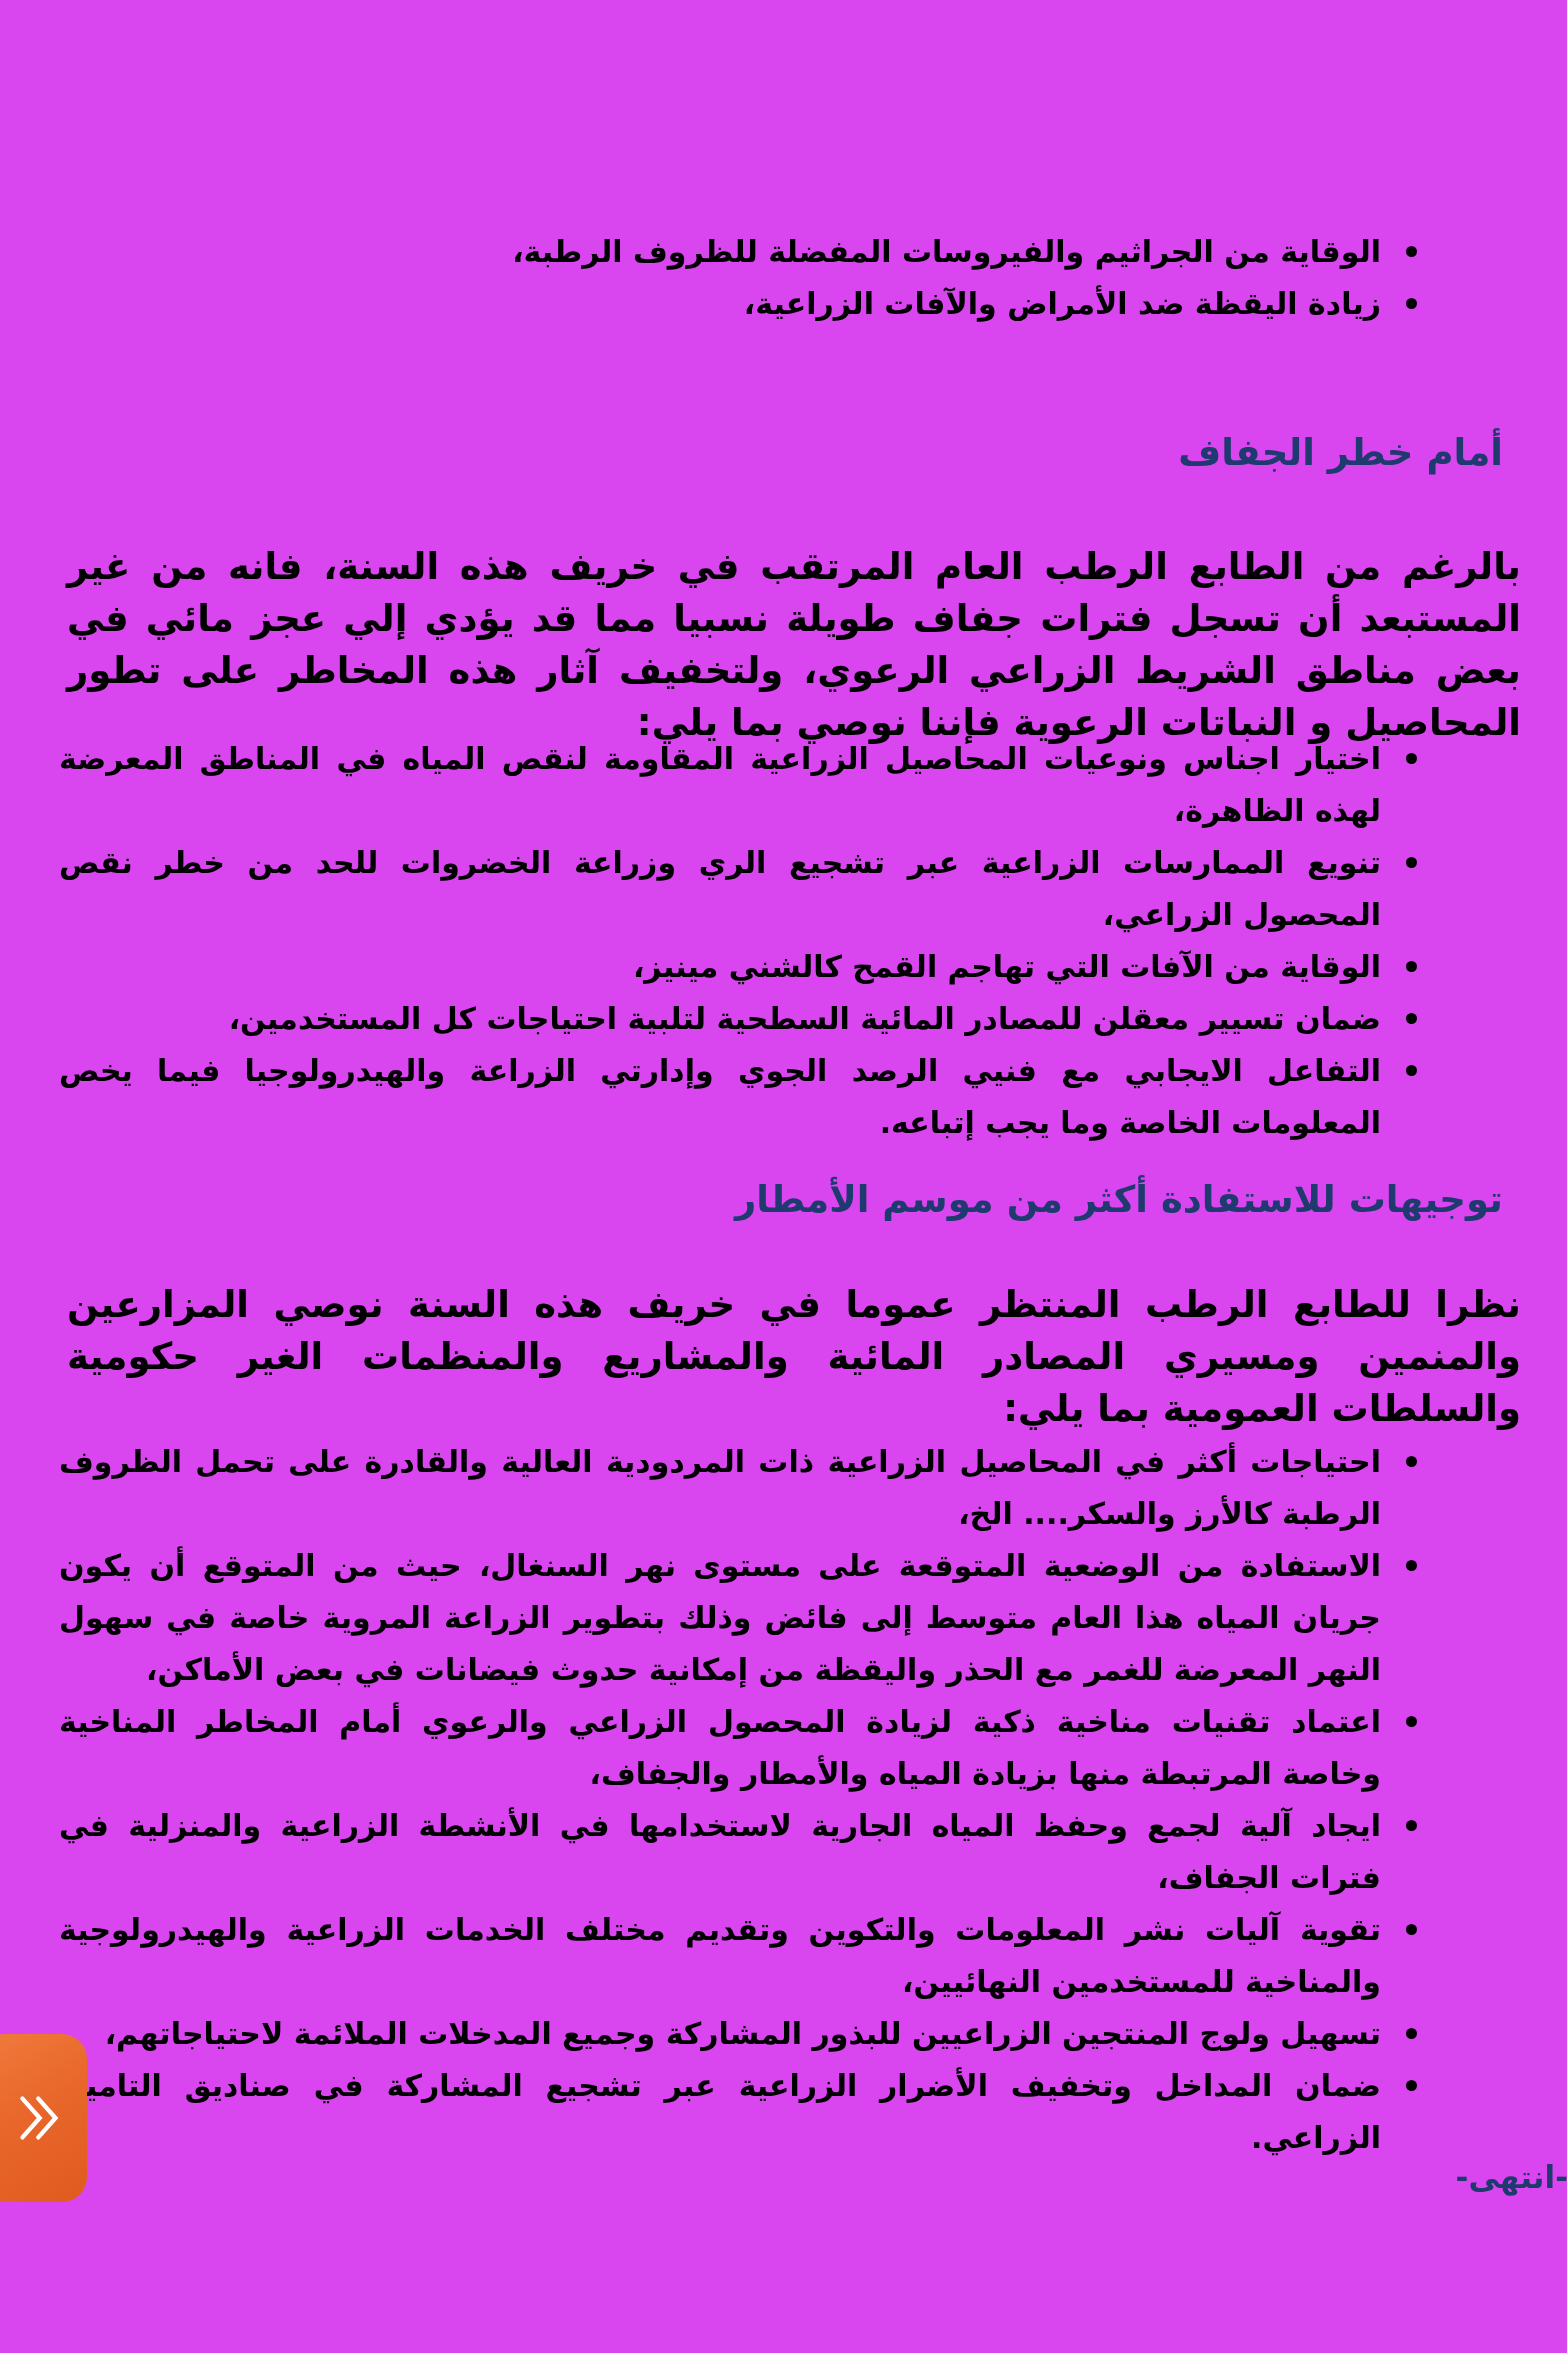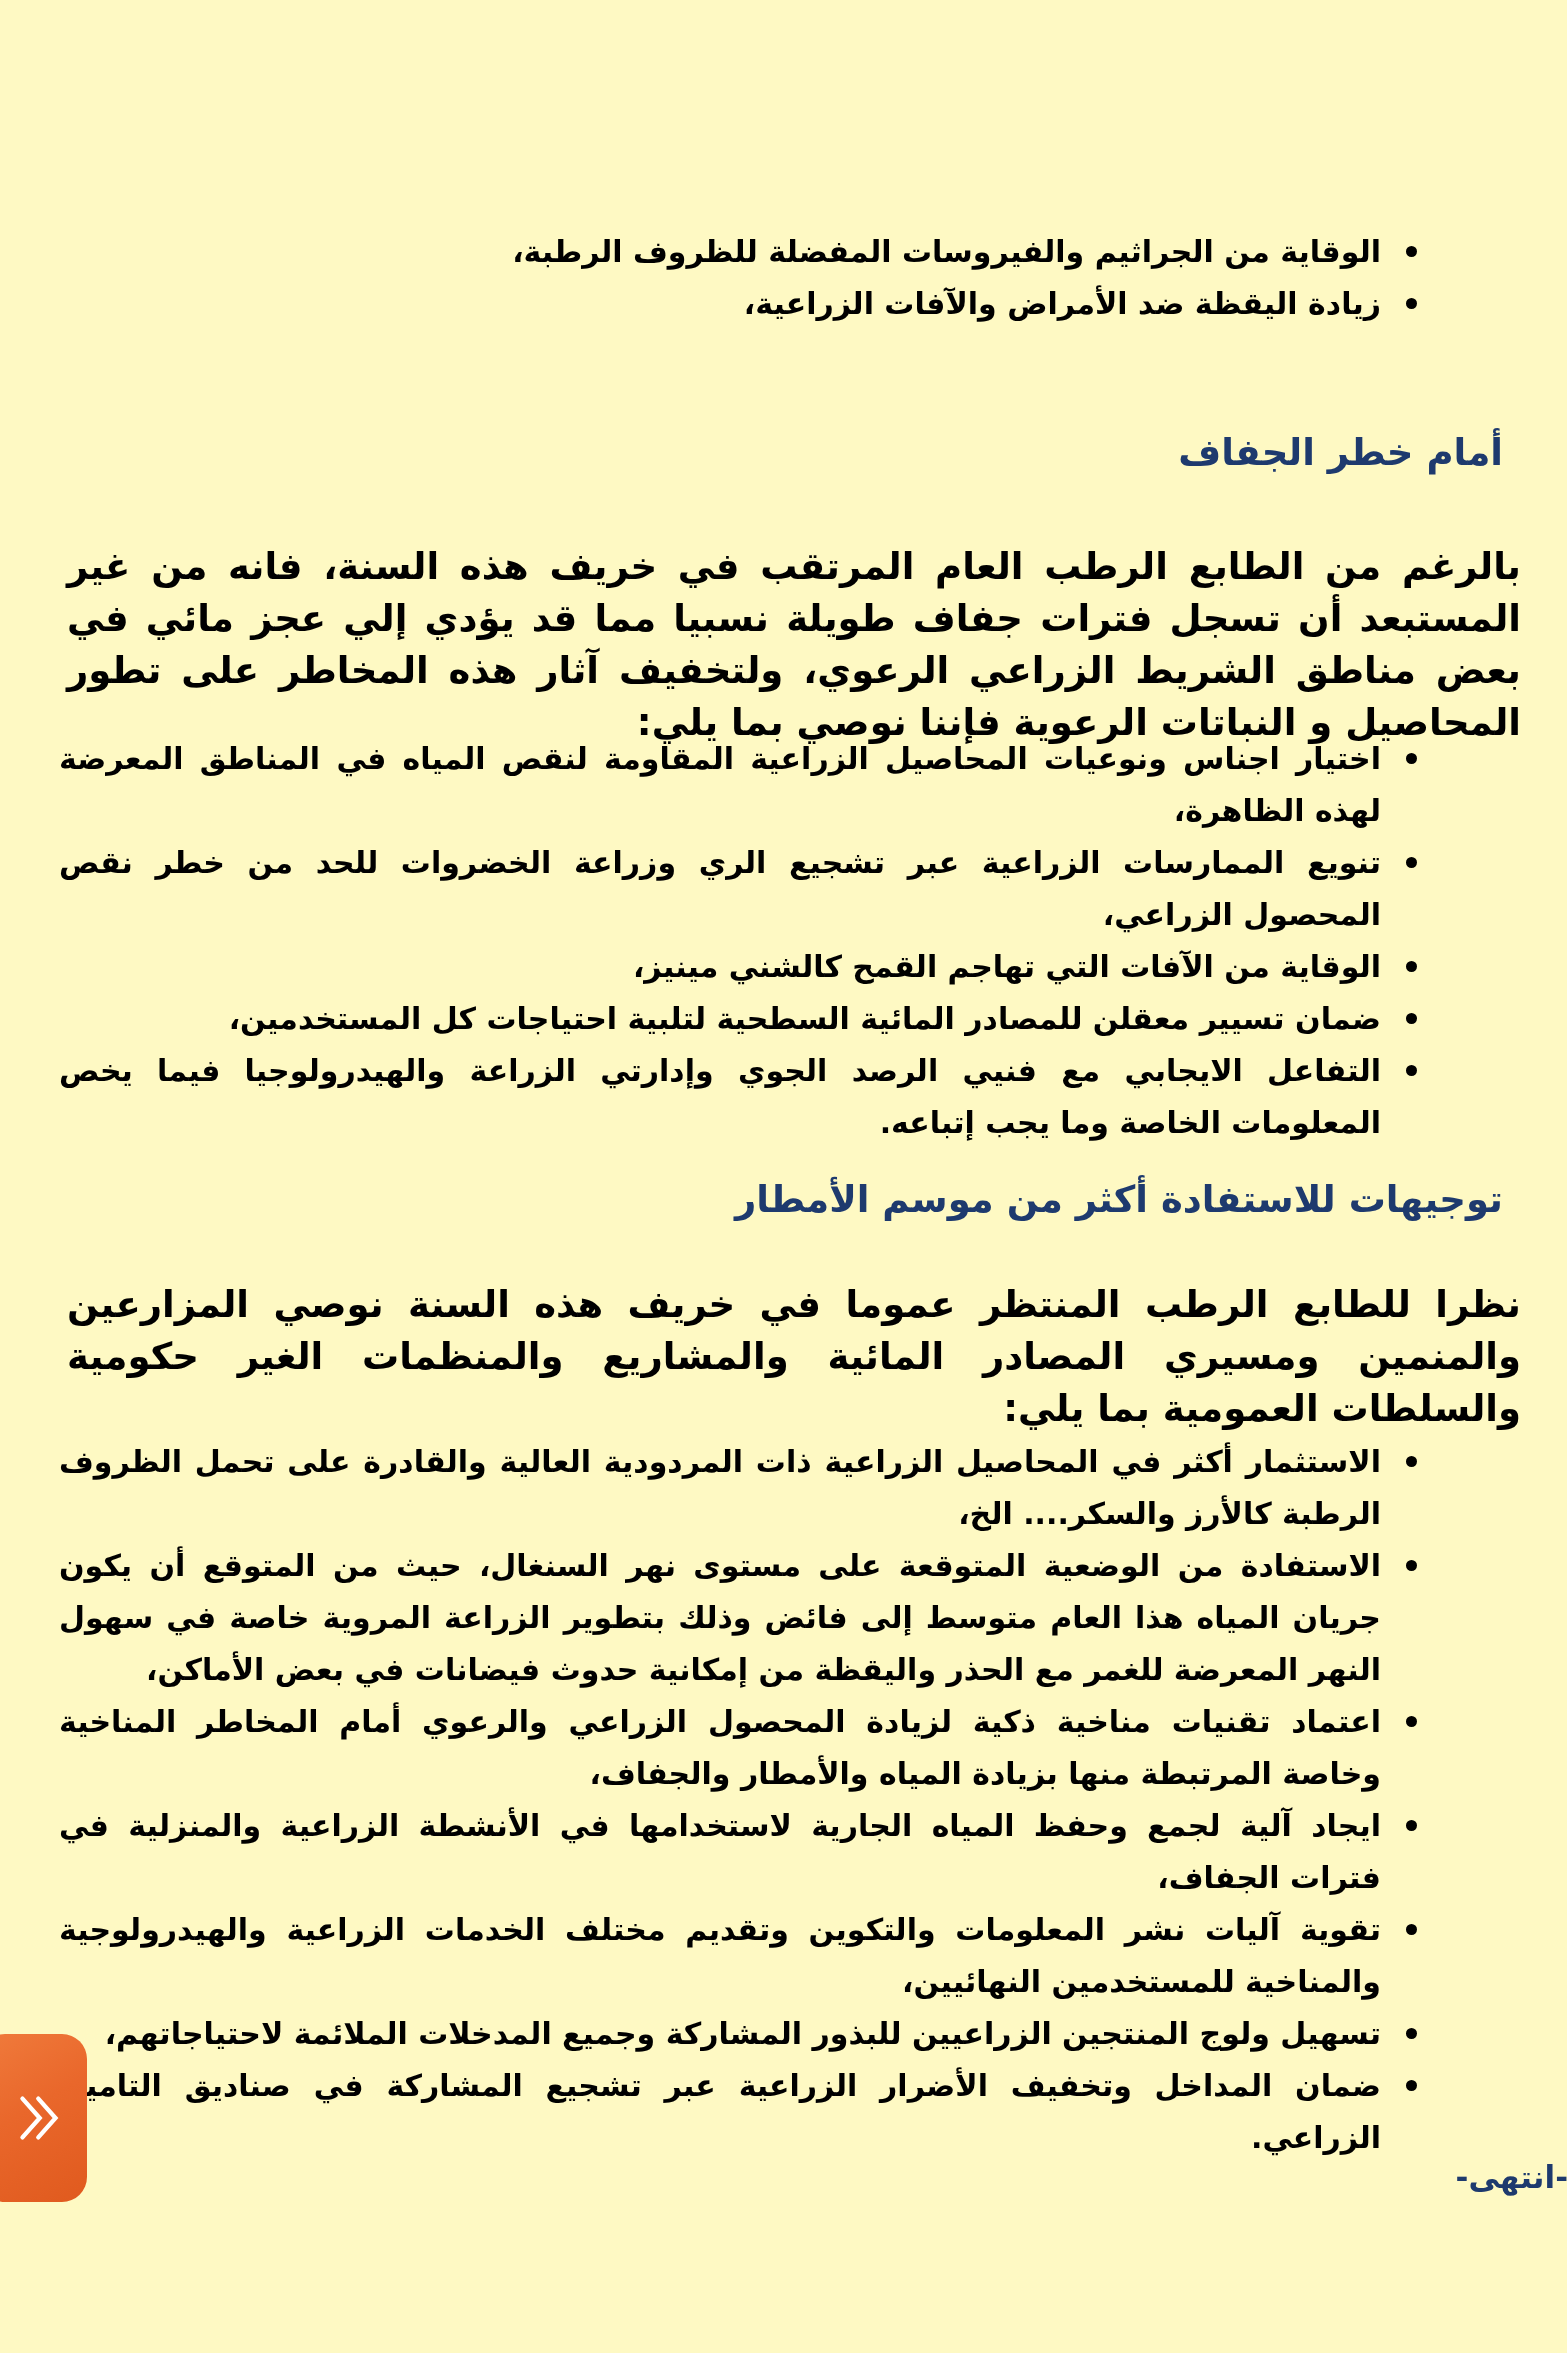--- a/index.html
+++ b/index.html
@@ -1,19 +1,19 @@
 <!DOCTYPE html>
 <html lang="ar" style="font-size:12.6px"><head>
 <meta charset="utf-8">
 <style>
   html,body{margin:0;padding:0;background:#ffffff;}
   .page{
     position:relative;
     width:1568px;height:2354px;
-    background:#fef9c3;
+    background:#d946ef;
     font-family:"DejaVu Sans",sans-serif;
     font-weight:bold;
     color:#000000;
     direction:rtl;
     overflow:hidden;
   }
   .para{
     position:absolute;right:47px;left:67px;margin:0;
     font-size:37px;line-height:52px;
     text-align:justify;text-align-last:right;
@@ -79,21 +79,21 @@
       <li>الوقاية من الآفات التي تهاجم القمح كالشني مينيز،</li>
       <li>ضمان تسيير معقلن للمصادر المائية السطحية لتلبية احتياجات كل المستخدمين،</li>
       <li>التفاعل الايجابي مع فنيي الرصد الجوي وإدارتي الزراعة والهيدرولوجيا فيما يخص المعلومات الخاصة وما يجب إتباعه.</li>
     </ul>
 
   <h2 class="heading h2">توجيهات للاستفادة أكثر من موسم الأمطار</h2>
 
   <p class="para p2">نظرا للطابع الرطب المنتظر عموما في خريف هذه السنة نوصي المزارعين والمنمين ومسيري المصادر المائية والمشاريع والمنظمات الغير حكومية والسلطات العمومية بما يلي:</p>
 
   <ul class="blist list2">
-      <li>الاستثمار أكثر في المحاصيل الزراعية ذات المردودية العالية والقادرة على تحمل الظروف الرطبة كالأرز والسكر.... الخ،</li>
+      <li>احتياجات أكثر في المحاصيل الزراعية ذات المردودية العالية والقادرة على تحمل الظروف الرطبة كالأرز والسكر.... الخ،</li>
       <li>الاستفادة من الوضعية المتوقعة على مستوى نهر السنغال، حيث من المتوقع أن يكون جريان المياه هذا العام متوسط إلى فائض وذلك بتطوير الزراعة المروية خاصة في سهول النهر المعرضة للغمر مع الحذر واليقظة من إمكانية حدوث فيضانات في بعض الأماكن،</li>
       <li>اعتماد تقنيات مناخية ذكية لزيادة المحصول الزراعي والرعوي أمام المخاطر المناخية وخاصة المرتبطة منها بزيادة المياه والأمطار والجفاف،</li>
       <li>ايجاد آلية لجمع وحفظ المياه الجارية لاستخدامها في الأنشطة الزراعية والمنزلية في فترات الجفاف،</li>
       <li>تقوية آليات نشر المعلومات والتكوين وتقديم مختلف الخدمات الزراعية والهيدرولوجية والمناخية للمستخدمين النهائيين،</li>
       <li>تسهيل ولوج المنتجين الزراعيين للبذور المشاركة وجميع المدخلات الملائمة لاحتياجاتهم،</li>
       <li>ضمان المداخل وتخفيف الأضرار الزراعية عبر تشجيع المشاركة  في صناديق التامين الزراعي.</li>
     </ul>
 
   <p class="endmark">-انتهى-</p>
 

